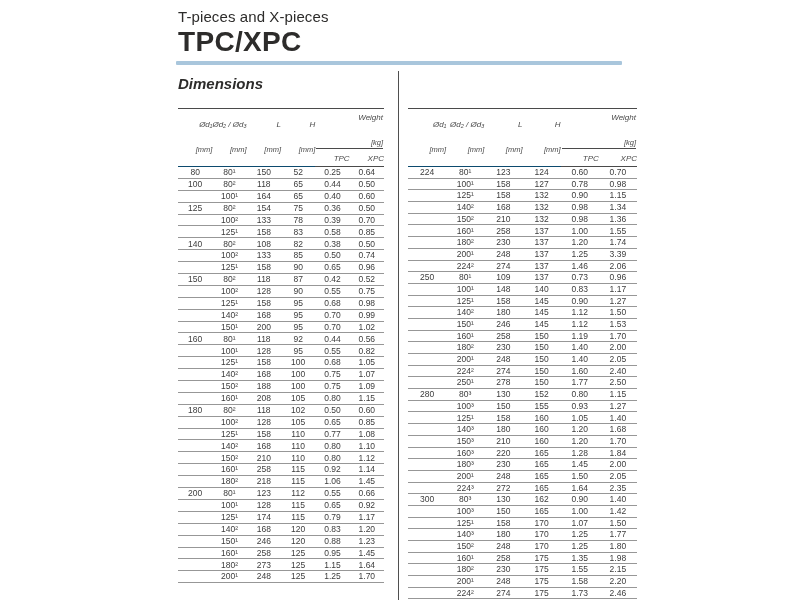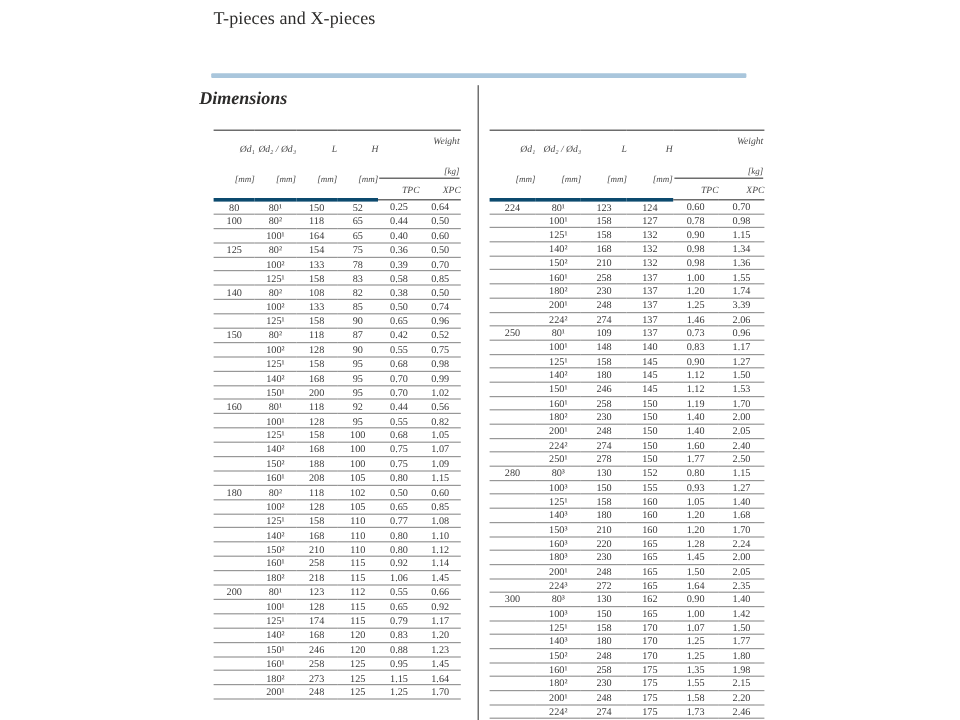--- a/index.html
+++ b/index.html
@@ -1,57 +1,58 @@
 <!DOCTYPE html>
 <html><head>
 <meta charset="utf-8">
 <style>
   * { margin:0; padding:0; box-sizing:border-box; }
   html,body { width:800px; height:600px; background:#ffffff; overflow:hidden; }
   body { font-family:"Liberation Sans","DejaVu Sans",sans-serif; color:#3c3c3c; }
-  .page { position:relative; width:735px; height:600px; background:#fff;font-family:Liberation Serif, serif; }
+  .page { position:relative; width:735px; height:600px; background:#fff; }
 
   .doc-header { position:absolute; left:178px; top:8px; }
   .doc-subtitle { font-size:15px; font-weight:400; color:#2d2c2b; letter-spacing:0.1px; }
   .doc-title { font-size:28px; font-weight:700; color:#2d2c2b; letter-spacing:0.3px; margin-top:1px; }
 
   .accent-rule { position:absolute; left:176px; top:61px; width:446px; height:4px;
                  background:#a9c6dc; border-radius:1px; }
 
-  .section-title { position:absolute; left:166px; top:75px; font-size:15px;
+  .section-title { position:absolute; left:178px; top:75px; font-size:15px;
                    font-weight:700; font-style:italic; color:#2d2c2b; }
 
   .column-divider { position:absolute; left:398px; top:71px; width:1px; height:529px;
                     background:#4f4f4f; }
 
   .table-wrap-left  { position:absolute; left:178px; top:108px; width:206px; }
   .table-wrap-right { position:absolute; left:408px; top:108px; width:229px; }
 
   table.dim-table { width:100%; border-collapse:collapse; table-layout:fixed;
                     border-top:1px solid #4a4a4a; }
   .dim-table th { font-weight:400; font-style:italic; font-size:8px; color:#4a4a4a;
                   text-align:right; vertical-align:middle; padding:2px 0 3px 0; }
   .dim-table th .unit { display:block; font-size:7.5px; margin-top:16px; }
-  .dim-table th.rspan { border-bottom:3px solid #0c4a6e; }
+  .dim-table th.rspan { border-bottom:1px solid #0c4a6e; }
   .weight-group { padding:0; border-bottom:none; }
   .weight-label { border-bottom:1px solid #4a4a4a; padding:2px 0 1px 0; margin:0 1px; }
   .sub-th { border-bottom:1px solid #4a4a4a; font-size:8px; padding:1px 0 2px 0; }
 
   .dim-table td { font-size:8.5px; line-height:1; text-align:center; padding:0;
                   border-bottom:1px solid #979797; color:#3c3c3c; }
   .t-left  td { height:11.9px; }
   .t-right td { height:11.7px; }
 </style>
 </head>
 <body>
 
 <div class="page">
 
   <div class="doc-header">
     <div class="doc-subtitle">T-pieces and X-pieces</div>
+    <div class="doc-title">TPC/XPC</div>
   </div>
 
   <div class="accent-rule"></div>
 
   <div class="section-title">Dimensions</div>
 
   <div class="column-divider"></div>
 
   <div class="table-wrap-left">
     <table class="dim-table t-left">
@@ -594,21 +595,21 @@
             <td>160</td>
             <td>1.20</td>
             <td>1.70</td>
           </tr>
           <tr>
             <td></td>
             <td>160³</td>
             <td>220</td>
             <td>165</td>
             <td>1.28</td>
-            <td>2.24</td>
+            <td>1.84</td>
           </tr>
           <tr>
             <td></td>
             <td>180³</td>
             <td>230</td>
             <td>165</td>
             <td>1.45</td>
             <td>2.00</td>
           </tr>
           <tr>

